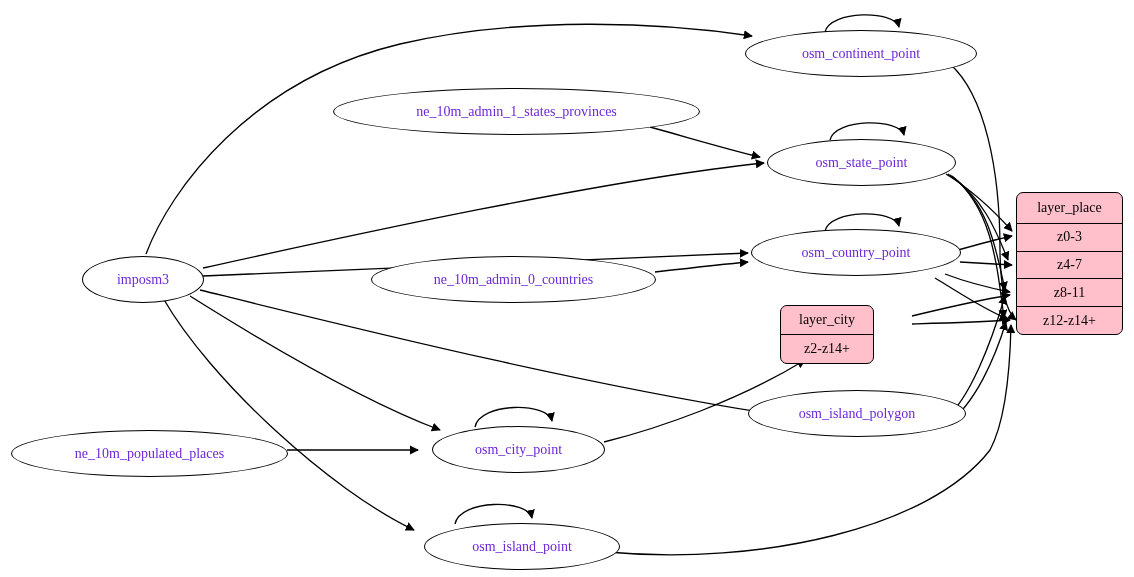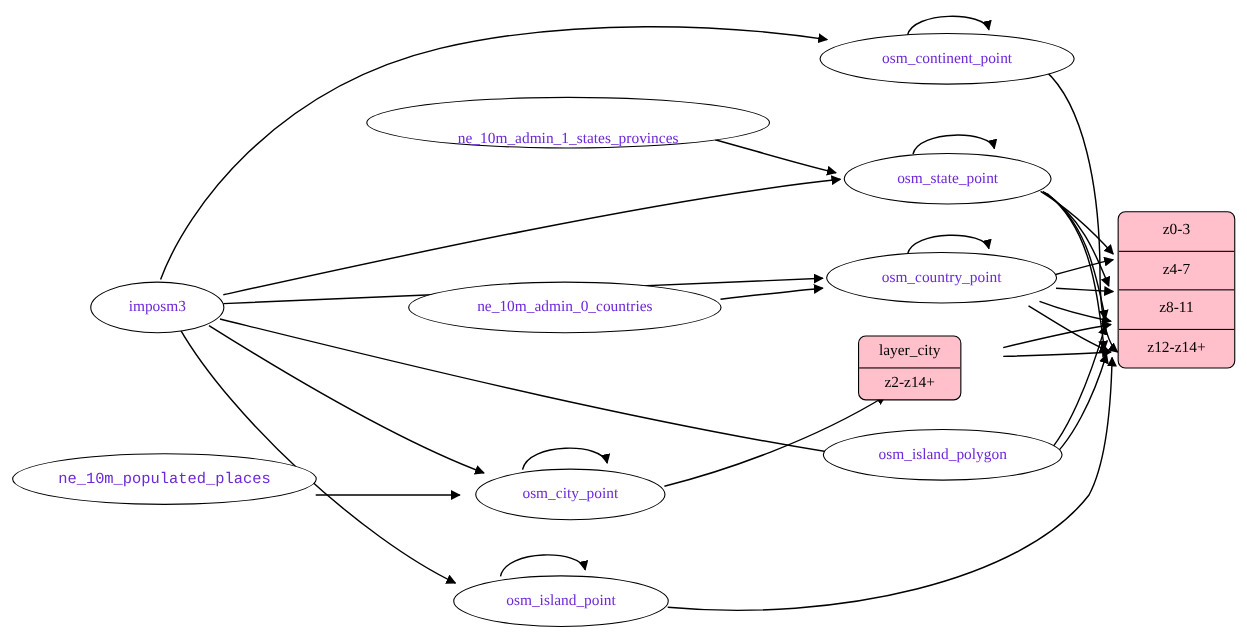--- a/index.html
+++ b/index.html
@@ -123,57 +123,60 @@
 
       <path d="M 912,316 C 945,308 980,300 1010,295"></path>
       <path d="M 912,324 C 945,323 980,322 1010,320"></path>
     </g>
   </svg>
 
   <div class="node ellipse-node" style="left:82px; top:256px; width:122px; height:47px;">
     <span>imposm3</span>
   </div>
 
-  <div class="node ellipse-node" style="left:333px; top:88px; width:367px; height:47px;align-items:flex-end;">
+  <div class="node ellipse-node" style="left:333px; top:88px; width:367px; height:47px;">
     <span>ne_10m_admin_1_states_provinces</span>
   </div>
 
   <div class="node ellipse-node" style="left:371px; top:256px; width:285px; height:47px;">
     <span>ne_10m_admin_0_countries</span>
   </div>
 
-  <div class="node ellipse-node" style="left:11px; top:412px; width:277px; height:47px;font-family:Liberation Mono, monospace;">
+  <div class="node ellipse-node" style="left:11px; top:430px; width:277px; height:47px;">
     <span>ne_10m_populated_places</span>
   </div>
 
   <div class="node ellipse-node" style="left:745px; top:30px; width:232px; height:47px;">
     <span>osm_continent_point</span>
   </div>
 
   <div class="node ellipse-node" style="left:767px; top:139px; width:189px; height:47px;">
     <span>osm_state_point</span>
   </div>
 
   <div class="node ellipse-node" style="left:751px; top:229px; width:210px; height:47px;">
     <span>osm_country_point</span>
   </div>
 
   <div class="node ellipse-node" style="left:432px; top:426px; width:173px; height:47px;">
     <span>osm_city_point</span>
   </div>
 
-  <div class="node ellipse-node" style="left:412px; top:523px; width:196px; height:47px;text-align:right;">
+  <div class="node ellipse-node" style="left:424px; top:523px; width:196px; height:47px;text-align:right;">
     <span>osm_island_point</span>
   </div>
 
   <div class="node ellipse-node" style="left:748px; top:390px; width:218px; height:47px;">
     <span>osm_island_polygon</span>
   </div>
 
   <div class="node record-node" style="left:1016px; top:192px; width:107px; height:143px;">
+    <div class="record-cell" style="height:31px;">
+      <span>layer_place</span>
+    </div>
     <div class="record-cell" style="height:28px;">
       <span>z0-3</span>
     </div>
     <div class="record-cell" style="height:28px;">
       <span>z4-7</span>
     </div>
     <div class="record-cell" style="height:28px;">
       <span>z8-11</span>
     </div>
     <div class="record-cell" style="height:28px;">

